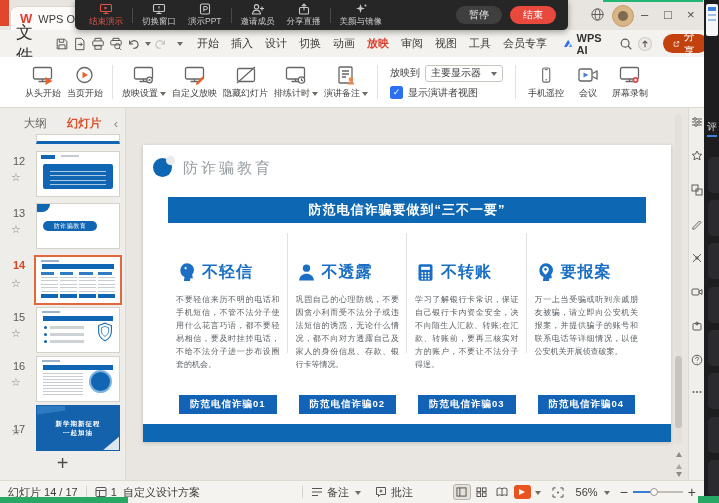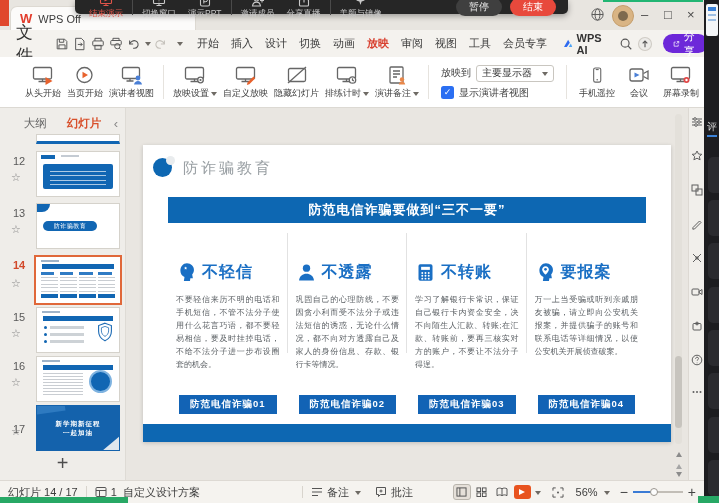--- a/index.html
+++ b/index.html
@@ -15,21 +15,21 @@
   #doc-tab{left:10px;top:6px;width:186px;height:24px;background:#fcfbfa;border:1px solid #ddd9d2;border-bottom:none;
            border-radius:7px 7px 0 0;display:flex;align-items:center;padding-left:9px;box-sizing:border-box;}
   #doc-tab .wlogo{color:#e23c2c;font-weight:800;font-size:13px;margin-right:6px;}
   #doc-tab .dtitle{font-size:11px;color:#3c3c3c;white-space:nowrap;}
   .winctl{top:7px;font-size:13px;color:#4a4a4a;line-height:16px;}
   #avatar{left:612px;top:5px;width:20px;height:20px;border-radius:50%;background:#d9b484;border:1px solid #c59e6c;overflow:hidden;}
   #avatar i{display:block;width:10px;height:10px;border-radius:50%;background:#7e6a4e;margin:5px auto 0;}
   #green-top{left:603px;top:0;width:100px;height:2px;background:#22b573;z-index:90;}
 
   
-  #pbar{left:75px;top:0;width:493px;height:14px;background:#262626;z-index:80;display:flex;align-items:center;
+  #pbar{left:75px;top:0;width:493px;height:30px;background:#262626;z-index:80;display:flex;align-items:center;
         padding:0 8px;box-sizing:border-box;border-radius:0 0 5px 5px;box-shadow:0 2px 6px rgba(0,0,0,.35);}
   .pitem{display:flex;flex-direction:column;align-items:center;justify-content:center;gap:1px;padding:0 6px;color:#c9c9c9;cursor:default;}
   .pitem .plabel{font-size:8.5px;white-space:nowrap;}
   .pitem.red{color:#e15549;}
   .pdiv{width:1px;height:15px;background:#4a4a4a;margin:0 3px;}
   .ppill{height:18px;border-radius:9px;font-size:10px;color:#ececec;display:flex;align-items:center;padding:0 13px;margin-left:8px;}
   #pill-pause{background:#3f3f3f;margin-left:auto;}
   #pill-end{background:#e8493c;color:#fff;margin-right:4px;}
 
   
@@ -39,21 +39,21 @@
   #menu-file{font-size:17px;color:#333;margin-right:8px;}
   .mdiv{width:1px;height:14px;background:#d8d4cd;margin:0 6px;}
   .micon{padding:2px;display:flex;align-items:center;}
   .caret{width:0;height:0;border:3px solid transparent;border-top:4px solid #6e6a64;display:inline-block;margin-left:2px;transform:translateY(2px);}
   #tabs{display:flex;margin-left:8px;}
   .mtab{font-size:11px;color:#3b3b3b;padding:2px 6px;line-height:27px;white-space:nowrap;}
   .mtab.active{color:#d8402f;font-weight:700;}
   #wpsai{display:flex;align-items:center;gap:4px;margin-left:10px;font-size:11px;color:#333;font-weight:600;}
   #m-search{margin-left:12px;}
   #m-cloud{margin-left:auto;}
-  #share-pill{margin-left:8px;margin-right:4px;height:19px;background:#6d28d9;border-radius:10px;color:#fff;
+  #share-pill{margin-left:8px;margin-right:4px;height:19px;background:#c2410c;border-radius:10px;color:#fff;
               font-size:11px;display:flex;align-items:center;gap:4px;padding:0 10px;}
 
   
   #ribbon{left:0;top:57px;width:719px;height:51px;background:#ffffff;border-bottom:1px solid #dcd9d3;
           display:flex;align-items:center;padding-left:22px;box-sizing:border-box;}
   .ritem{display:flex;flex-direction:column;align-items:center;justify-content:center;gap:2px;padding:0 3px;height:46px;}
   .rlabel{font-size:9px;color:#3f3f3f;white-space:nowrap;display:flex;align-items:center;}
   .rdiv{width:1px;height:34px;background:#e6e3de;margin:0 6px;}
   #showto{display:flex;flex-direction:column;gap:4px;padding:0 6px;}
   #showto .row{display:flex;align-items:center;gap:5px;}
@@ -276,29 +276,20 @@
         <path d="M14.5 12l7 4-7 4z" fill="#e8622d" stroke="none"></path>
       </svg>
     <span class="rlabel">从头开始</span>
   </div>
   <div class="ritem">
     <svg width="24" height="20" viewBox="0 0 24 20" fill="none" stroke="#666" stroke-width="1.3">
         <circle cx="11.5" cy="10" r="7.5"></circle>
         <path d="M9.5 6.8l5.5 3.2-5.5 3.2z" fill="#e8622d" stroke="none"></path>
       </svg>
     <span class="rlabel">当页开始</span>
-  </div>
-  <div class="ritem">
-    <svg width="24" height="20" viewBox="0 0 24 20" fill="none" stroke="#666" stroke-width="1.3">
-        <rect x="2.5" y="2.5" width="17" height="11" rx="1.5"></rect>
-        <path d="M10 13.5v2.5M6.5 16h7"></path>
-        <circle cx="18" cy="13" r="2.4" fill="#4a7fd6" stroke="none"></circle>
-        <path d="M14 19.5c.4-2.4 2-3.6 4-3.6s3.6 1.2 4 3.6z" fill="#4a7fd6" stroke="none"></path>
-      </svg>
-    <span class="rlabel">演讲者视图</span>
   </div>
   <span class="rdiv"></span>
   <div class="ritem">
     <svg width="24" height="20" viewBox="0 0 24 20" fill="none" stroke="#666" stroke-width="1.3">
         <rect x="2.5" y="2.5" width="18" height="11.5" rx="1.5"></rect>
         <path d="M11.5 14v2.5M7.5 16.5h8"></path>
         <circle cx="17.5" cy="15" r="2.8" fill="#fff"></circle>
         <circle cx="17.5" cy="15" r="1.1" fill="#666" stroke="none"></circle>
       </svg>
     <span class="rlabel">

